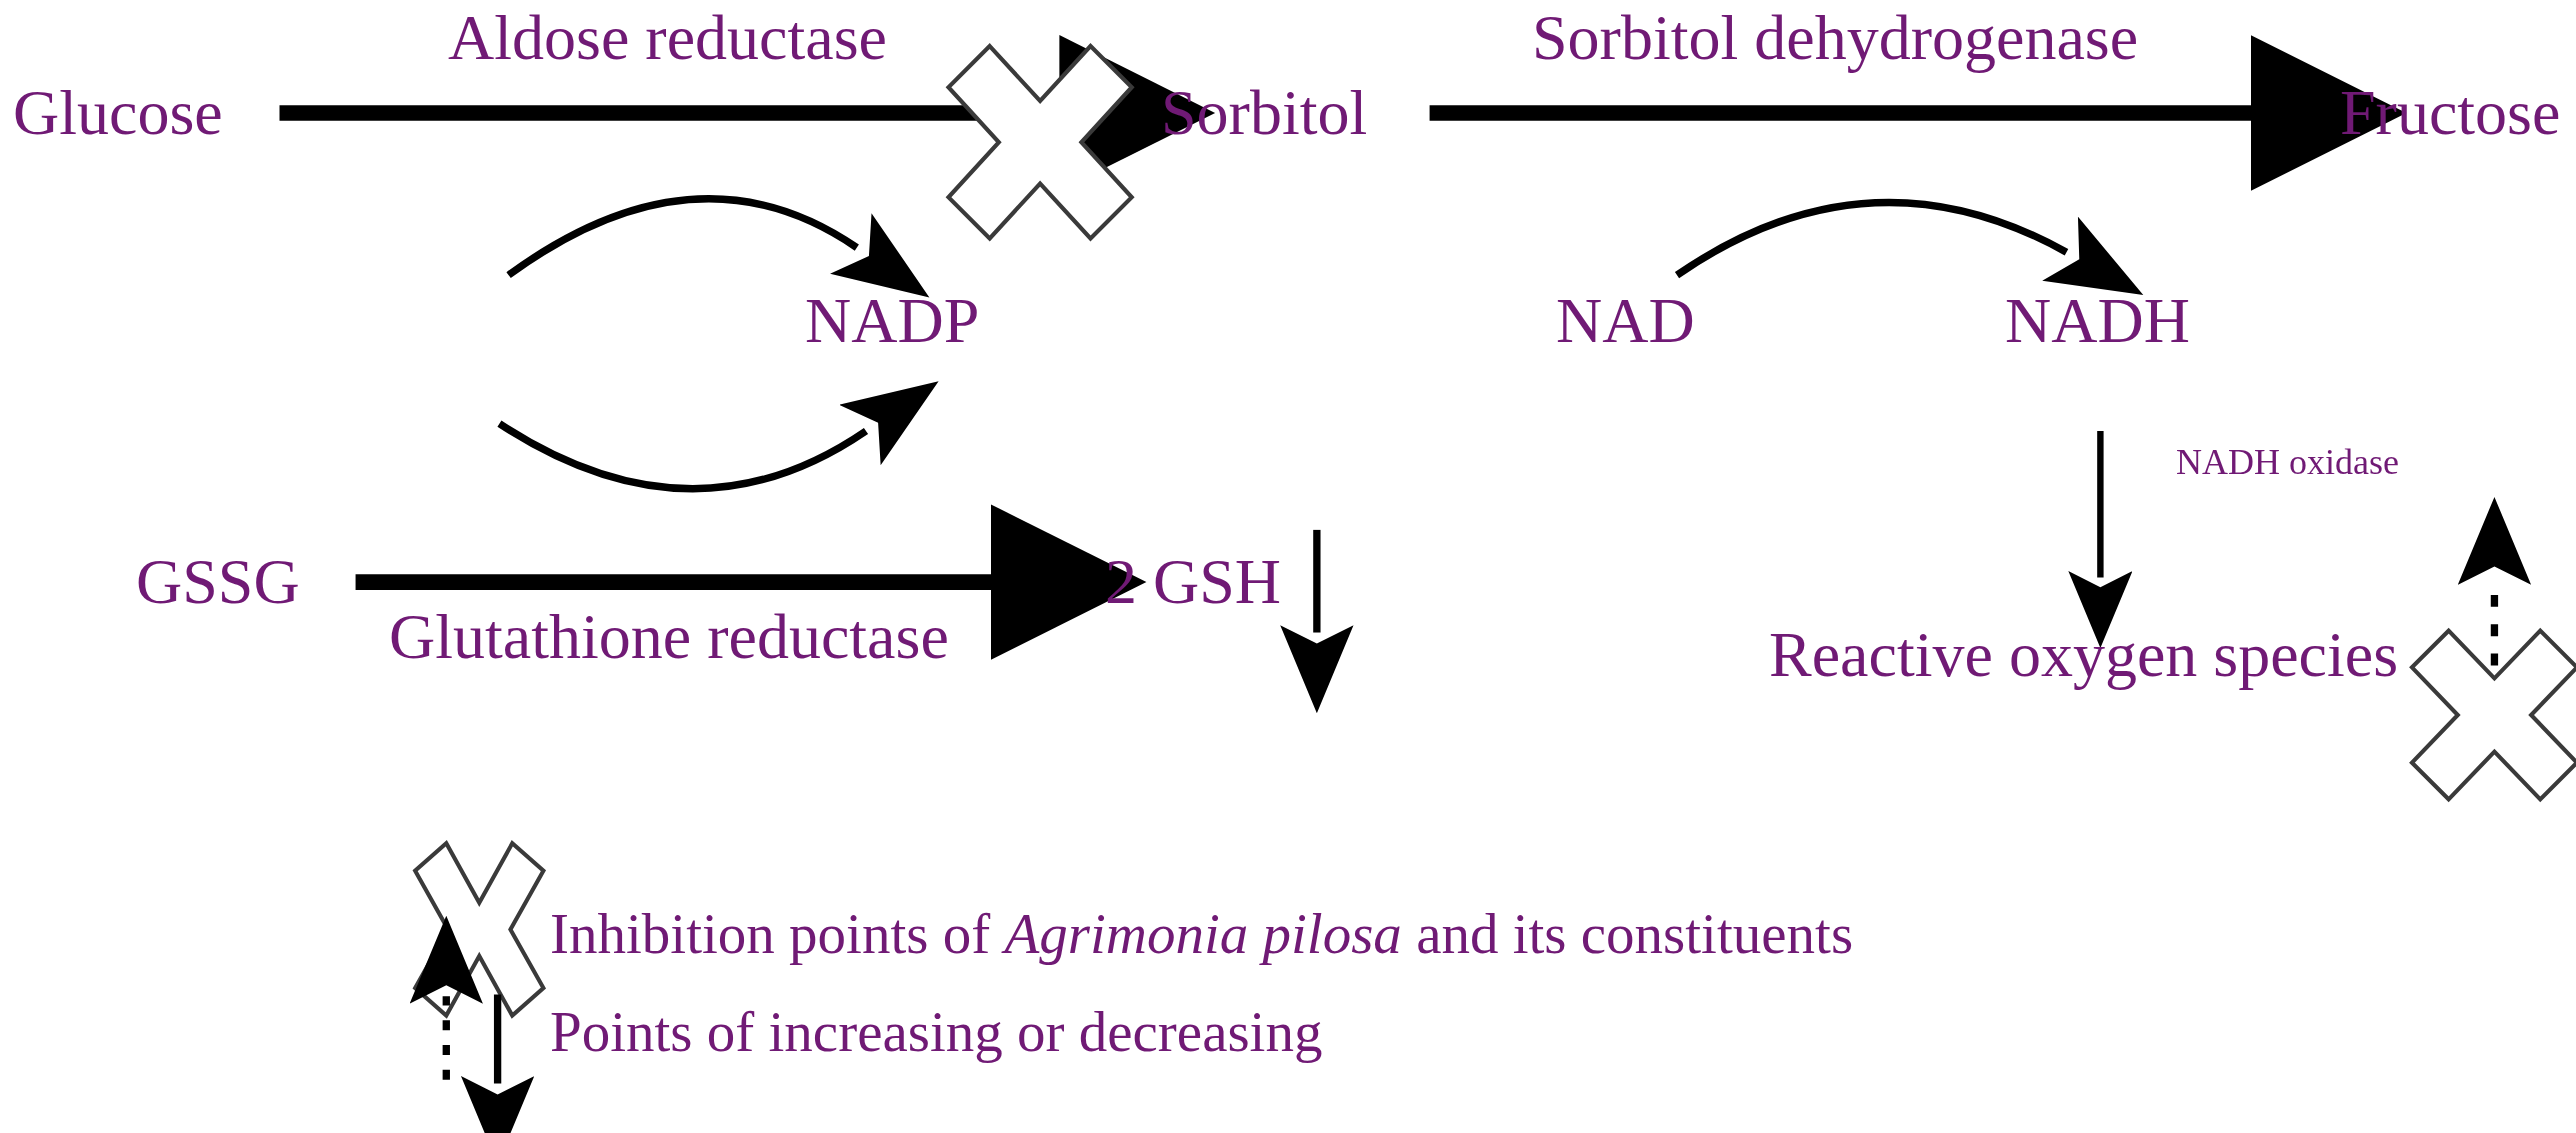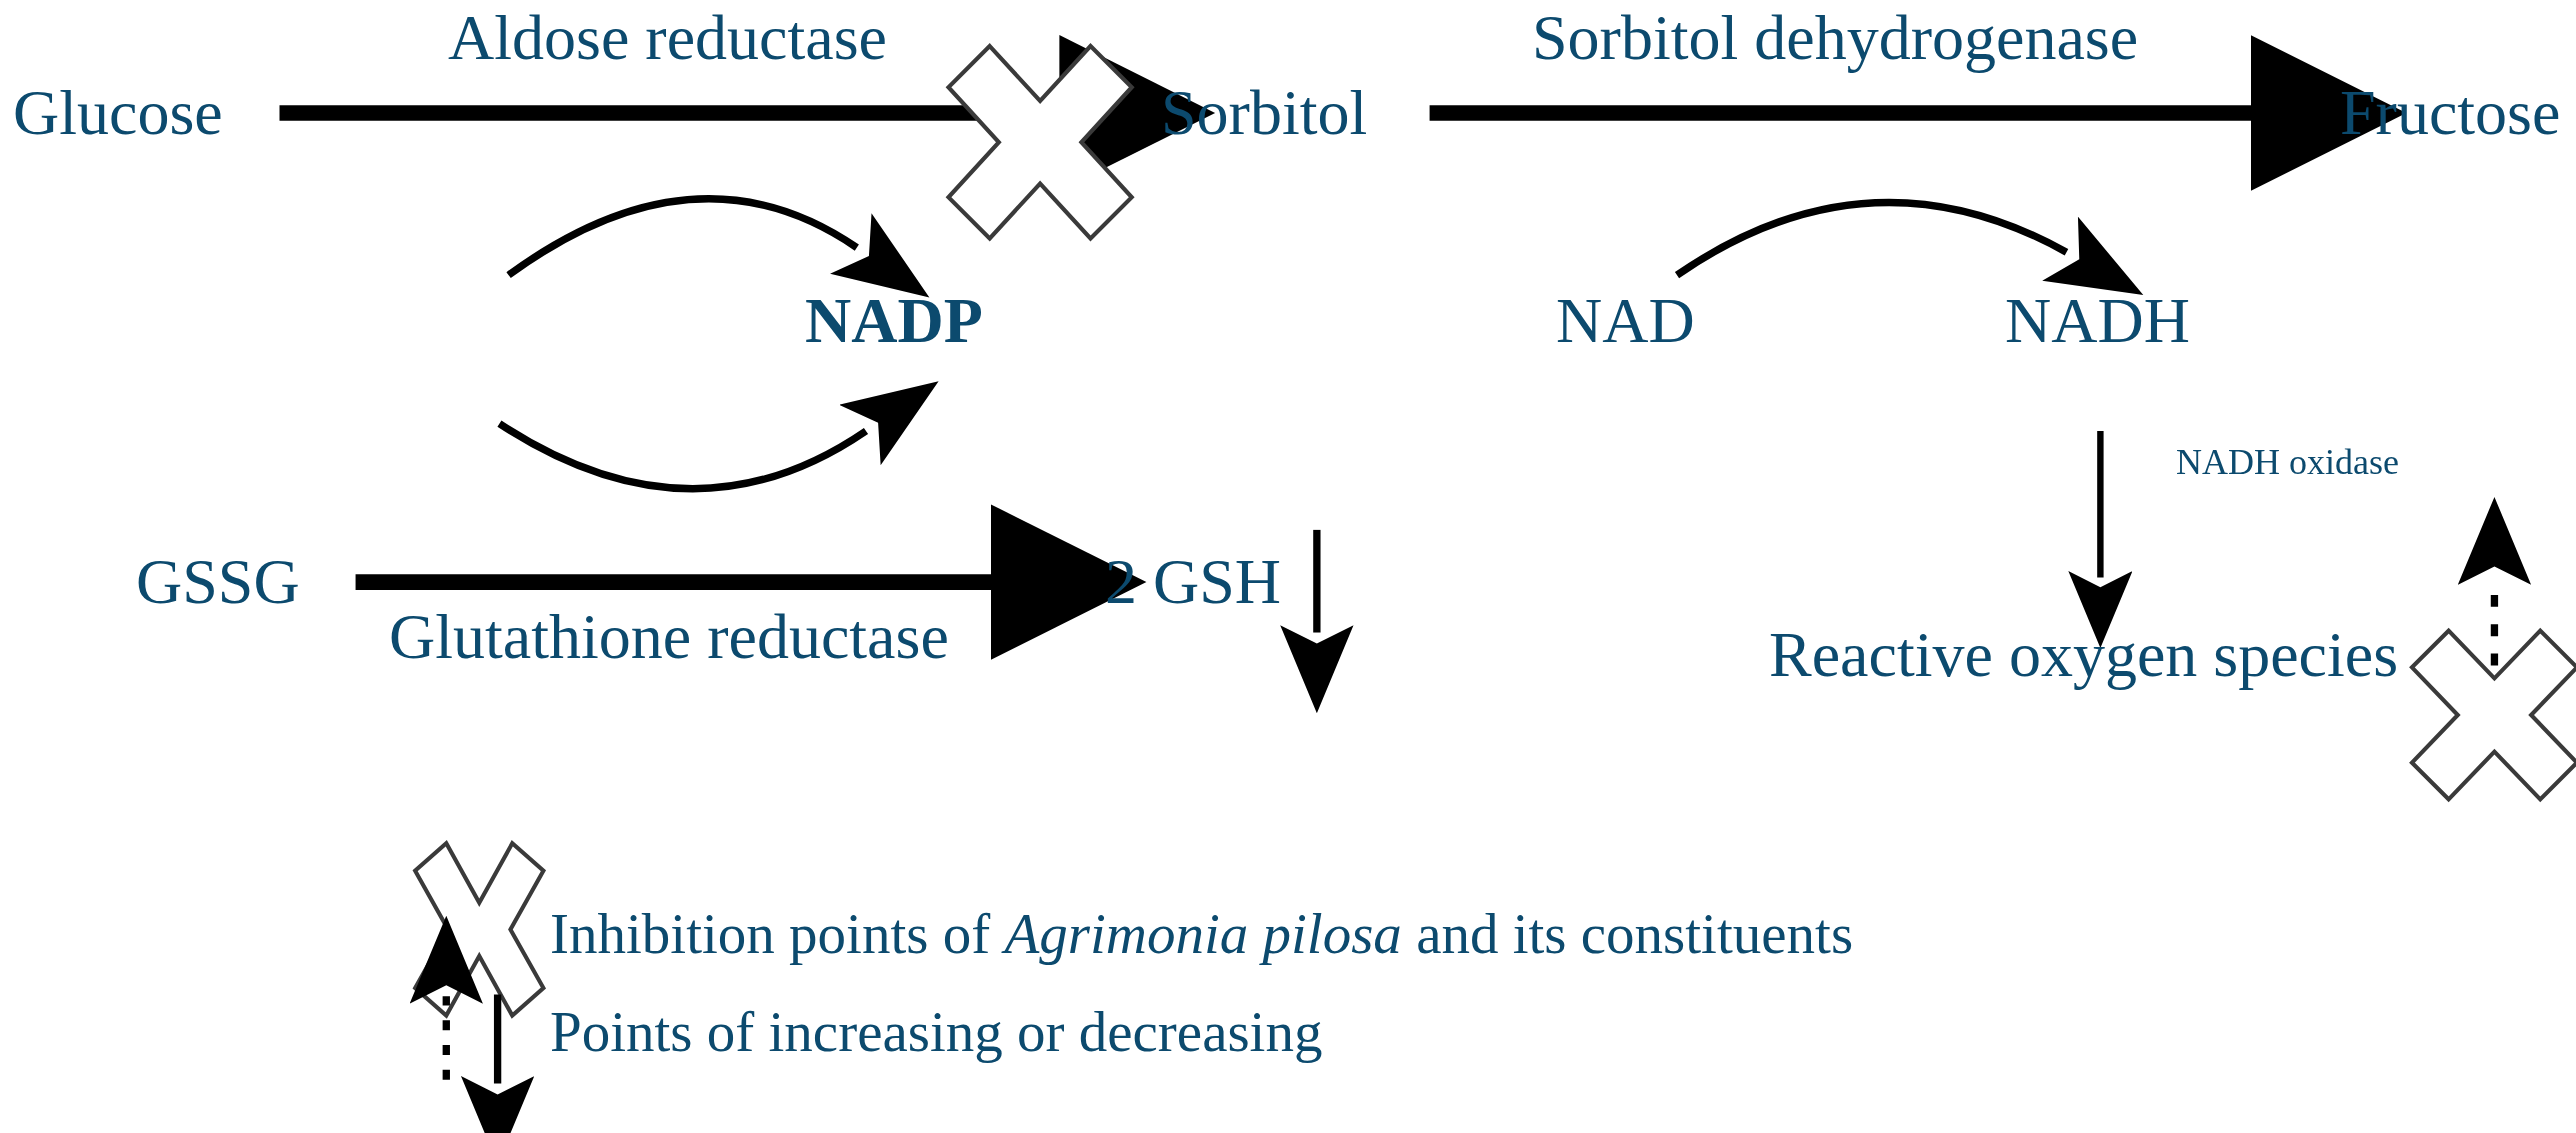--- a/index.html
+++ b/index.html
@@ -13,21 +13,21 @@
     height: 1134px;
     background: #ffffff;
     font-family: "Liberation Serif", "DejaVu Serif", serif;
     color: #000000;
     overflow: hidden;
   }
   .lbl {
     position: absolute;
     white-space: nowrap;
     line-height: 1;
-    color: #0c4a6e;
+    color: #701a75;
   }
   
   .node      { font-size: 64px; }
   
   .enzyme    { font-size: 64px; }
   .enzyme-sm { font-size: 36px; }
   .legend-txt{ font-size: 57px; }
   .ital      { font-style: italic; }
 
   svg.layer {
@@ -127,21 +127,21 @@
 
   <div class="lbl node" style="left:1161px; top:81px;">Sorbitol</div>
 
   <div class="lbl node" style="left:2340px; top:81px;">Fructose</div>
 
   <div class="lbl enzyme" style="left:448px; top:6.4px;">Aldose reductase</div>
 
   <div class="lbl enzyme" style="left:1532px; top:6.4px;">Sorbitol dehydrogenase</div>
 
 
-  <div class="lbl node" style="left:805px; top:289px;font-weight:bold;">NADP</div>
+  <div class="lbl node" style="left:805px; top:289px;">NADP</div>
 
   <div class="lbl node" style="left:1556px; top:289px;">NAD</div>
 
   <div class="lbl node" style="left:2005px; top:289px;">NADH</div>
 
   <div class="lbl node" style="left:136px; top:550px;">GSSG</div>
 
   <div class="lbl node" style="left:1086px; top:550px;margin-left:19px;">2 GSH</div>
 
   <div class="lbl enzyme" style="left:389px; top:605px;">Glutathione reductase</div>

